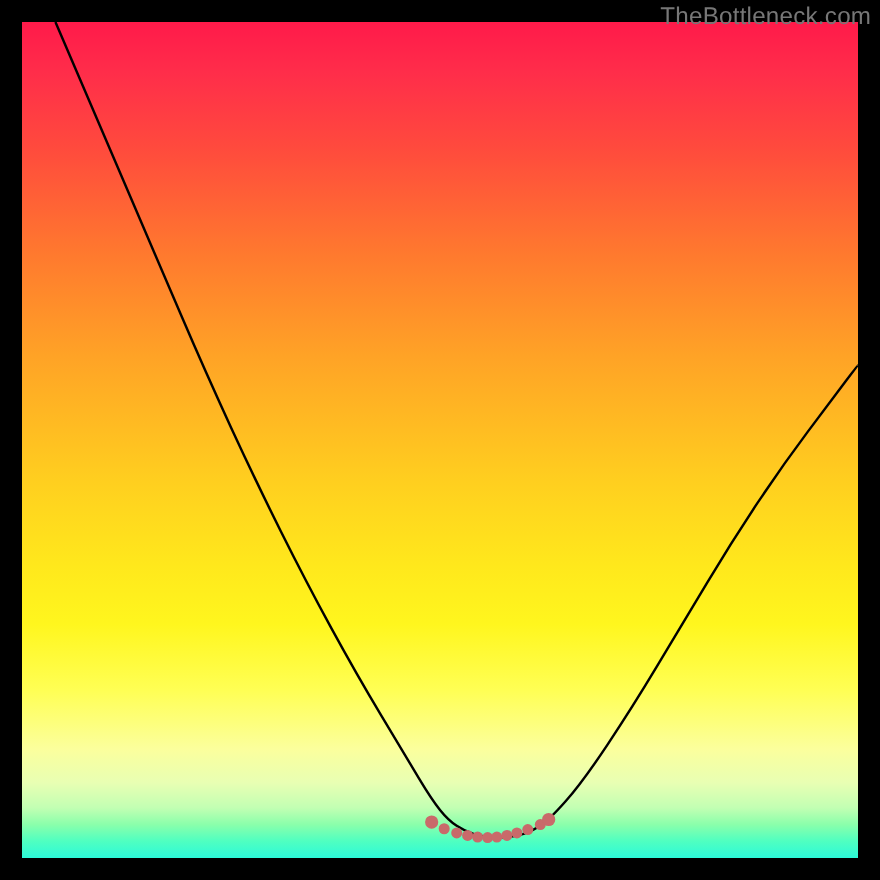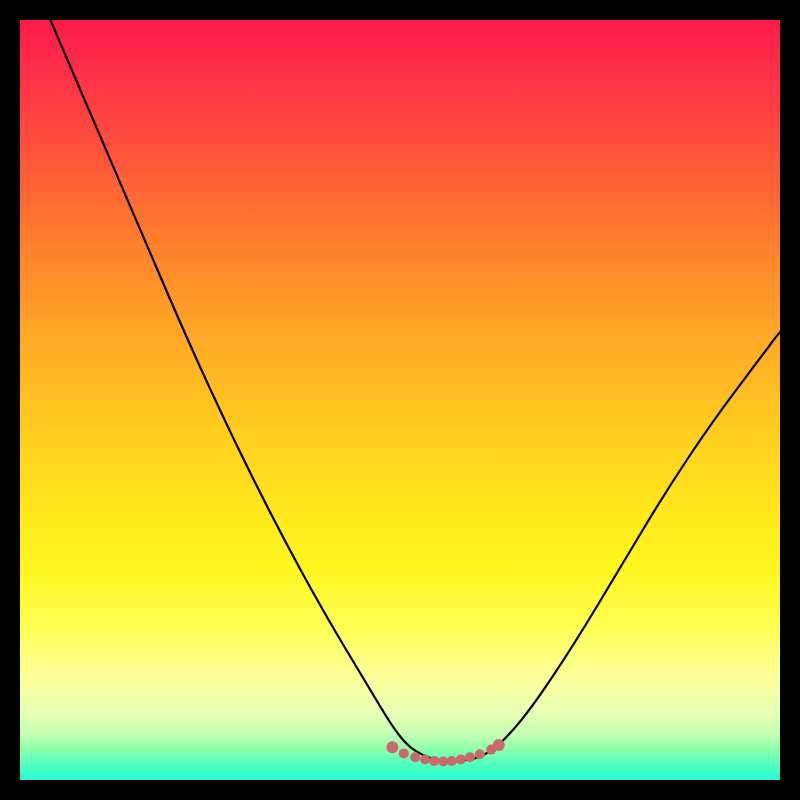--- a/index.html
+++ b/index.html
@@ -76,13 +76,14 @@
           <circle cx="423.3" cy="741.4" r="5" fill="#c96a6a"></circle>
           <circle cx="431.7" cy="741.0" r="5" fill="#c96a6a"></circle>
           <circle cx="440.8" cy="739.5" r="5" fill="#c96a6a"></circle>
           <circle cx="449.9" cy="737.2" r="5" fill="#c96a6a"></circle>
           <circle cx="459.8" cy="734.2" r="5" fill="#c96a6a"></circle>
           <circle cx="471.2" cy="729.6" r="5" fill="#c96a6a"></circle>
           <circle cx="478.8" cy="725.0" r="6" fill="#c96a6a"></circle>
         </g>
     </svg>
   </div>
+  <div class="watermark">TheBottleneck.com</div>
 </div>
 
 </body></html>

